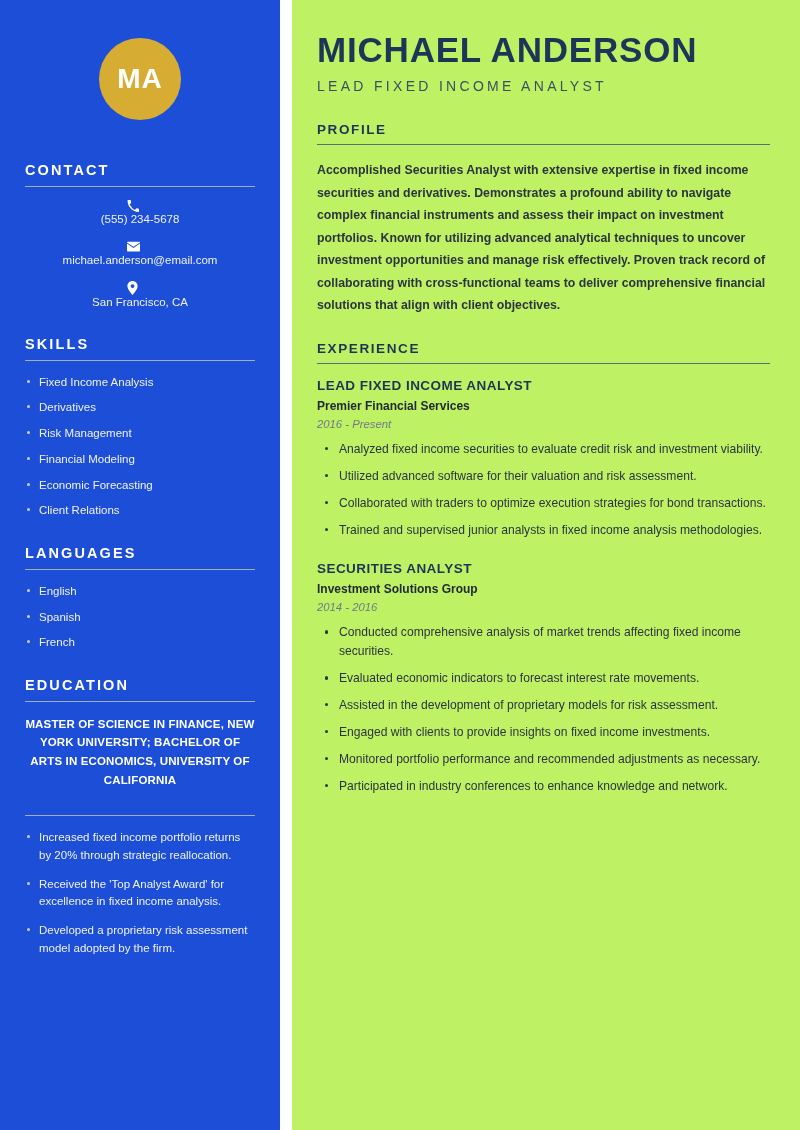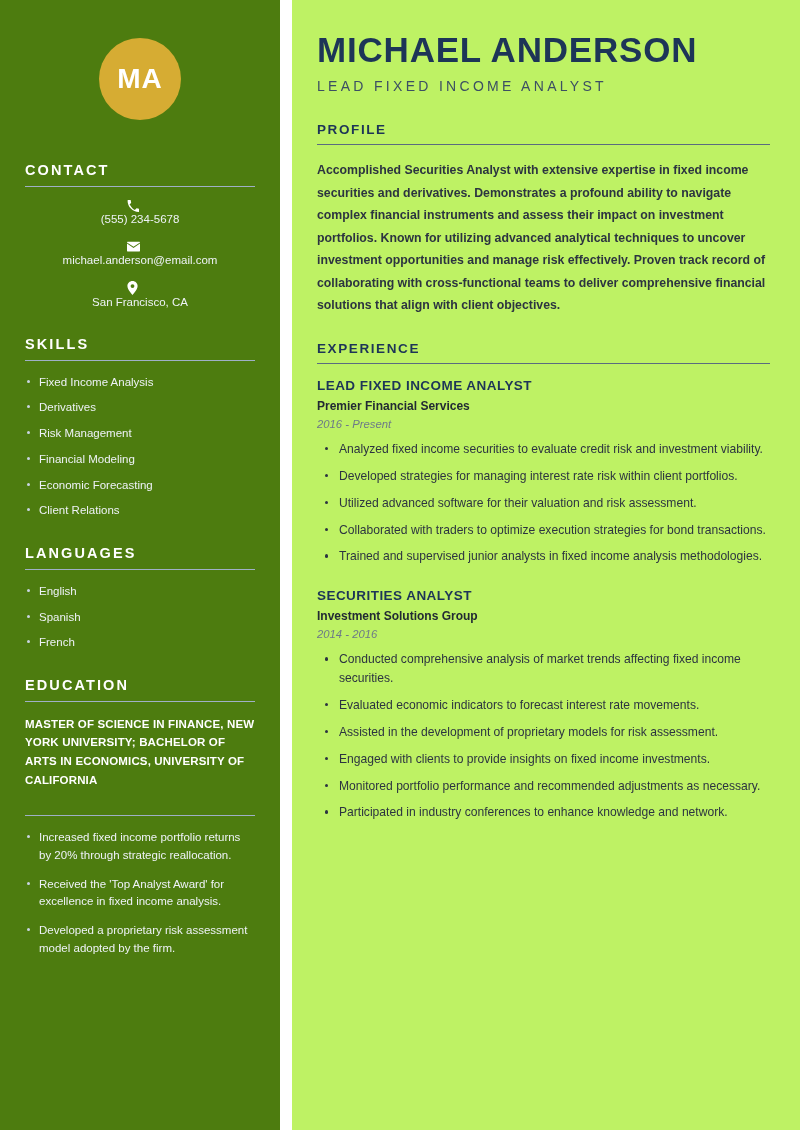--- a/index.html
+++ b/index.html
@@ -18,21 +18,21 @@
     width: 800px;
     height: 1130px;
     display: flex;
     background: #ffffff;
   }
 
   
   .sidebar {
     width: 280px;
     min-width: 280px;
-    background: #4d7c0f;
+    background: #1d4ed8;
     color: #ffffff;
     box-sizing: border-box;
     padding: 0 25px;
     position: relative;
   }
   .avatar-wrap {
     display: flex;
     justify-content: center;
     padding-top: 38px;
     padding-bottom: 42px;
@@ -110,20 +110,21 @@
   .bullet-list.tight li { margin-bottom: 9px; }
   .bullet-list.achieve li { margin-bottom: 12px; line-height: 1.5; }
 
   .edu-text {
     font-size: 11.5px;
     font-weight: bold;
     line-height: 1.62;
     color: #ffffff;
     letter-spacing: 0.15px;
     margin: 0;
+    text-align: center;
   }
 
   .gap-col {
     width: 12px;
     min-width: 12px;
     background: #ffffff;
   }
 
   
   .main {
@@ -312,21 +313,20 @@
     <section class="main-section">
       <h2 class="main-heading">EXPERIENCE</h2>
       <div class="main-rule"></div>
 
       <div class="job">
         <h3 class="job-title">LEAD FIXED INCOME ANALYST</h3>
         <div class="job-company">Premier Financial Services</div>
         <div class="job-dates">2016 - Present</div>
         <ul class="job-bullets">
           <li>Analyzed fixed income securities to evaluate credit risk and investment viability.</li>
-          <li>Developed strategies for managing interest rate risk within client portfolios.</li>
           <li>Utilized advanced software for their valuation and risk assessment.</li>
           <li>Collaborated with traders to optimize execution strategies for bond transactions.</li>
           <li>Trained and supervised junior analysts in fixed income analysis methodologies.</li>
         </ul>
       </div>
 
       <div class="job">
         <h3 class="job-title">SECURITIES ANALYST</h3>
         <div class="job-company">Investment Solutions Group</div>
         <div class="job-dates">2014 - 2016</div>

